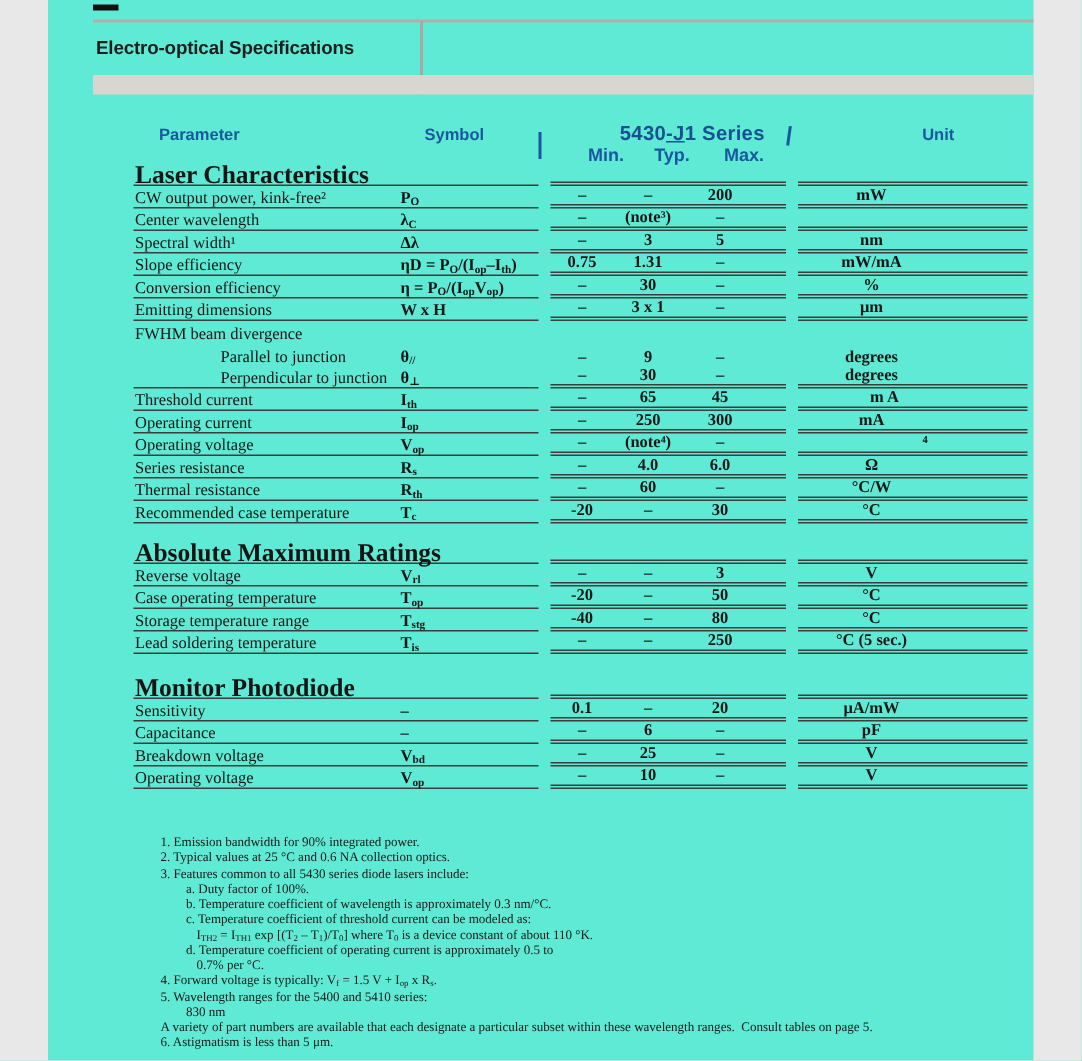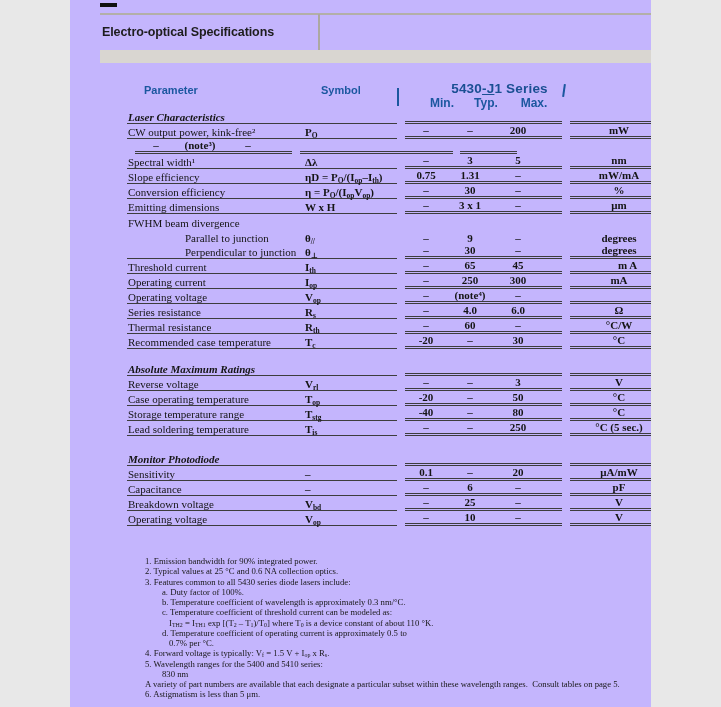--- a/index.html
+++ b/index.html
@@ -1,18 +1,18 @@
 <!DOCTYPE html>
 <html><head>
 <meta charset="utf-8">
 <style>
   * { box-sizing: border-box; margin: 0; padding: 0; }
   html,body { background:#e8e8e8; }
   .page{
-    position:relative; width:581px; height:707px; background:#c4b5fd;
+    position:relative; width:657px; height:707px; background:#5eead4;
     font-family:"Liberation Serif","DejaVu Serif",serif; color:#151515; overflow:hidden;
     margin:0 auto;
   }
   
   .top-dash{position:absolute; left:30px; top:3px; width:17px; height:4px; background:#101010;}
   .top-rule{position:absolute; left:30px; top:13px; width:686px; height:2px; background:#b3afa8;}
   .doc-title{position:absolute; left:32px; top:25px; font-family:"Liberation Sans","DejaVu Sans",sans-serif;
     font-size:12.5px; font-weight:700; color:#1d1d1d; letter-spacing:-0.1px;}
   .v-div{position:absolute; left:248px; top:14px; width:2px; height:49px; background:#aca8a1;}
   .gray-band{position:absolute; left:30px; top:50px; width:686px; height:13px; background:#d9d6d1;}
@@ -43,21 +43,21 @@
   .g1{width:270px; border-bottom:1.5px solid #3d3d3d;}
   .g2{width:157px; border-bottom:3px double #3d3d3d;}
   .g3{width:153px; border-bottom:3px double #3d3d3d; justify-content:center; padding-right:55px;
       font-weight:700; white-space:pre;}
   .g4{width:57px; border-bottom:3px double #3d3d3d;}
   .gapA{width:8px;} .gapB{width:7px;}
   .row.nb .g1,.row.nb .g2,.row.nb .g3,.row.nb .g4{border-bottom:none;align-items:flex-end;}
   .pname{width:178px; padding-left:1px; overflow:visible;}
   .row.indent .pname{padding-left:58px;}
   .psym{width:92px; font-weight:700;}
-  .row.head .pname{width:270px; font-weight:700; font-size:11px;font-style:italic;}
+  .row.head .pname{width:270px; font-weight:700; font-size:17px;}
   .cv{font-weight:700; text-align:center; display:block;}
   .cmin{width:42px;} .ctyp{width:46px;} .cmax{width:50px;} .cfill{width:19px;}
   .g3.v-shift{justify-content:flex-start; padding:0 0 0 48px;}
   .g3.v-tinysup{justify-content:flex-start; padding:0 0 4px 83px; font-size:7px; line-height:7px;}
   sub{font-size:0.68em; vertical-align:-0.25em; line-height:0;}
 
   
   .fnotes{position:absolute; left:28px; top:556px; width:690px; font-size:8.7px; line-height:10.25px; color:#181818;margin-left:44px;}
   .fn{white-space:nowrap;}
   .fn.lv0{padding-left:3px;}
@@ -122,20 +122,24 @@
             <div class="cv ctyp">–</div>
             <div class="cv cmax">200</div>
             <div class="cfill"></div>
           </div>
           <div class="gapA"></div>
           <div class="g g3">mW</div>
           <div class="gapB"></div>
           <div class="g g4"></div>
         </div>
         <div class="row">
+          <div class="g g1">
+            <div class="pname">Center wavelength</div>
+            <div class="psym">λ<sub>C</sub></div>
+          </div>
           <div class="gapA"></div>
           <div class="g g2">
             <div class="cv cmin">–</div>
             <div class="cv ctyp">(note³)</div>
             <div class="cv cmax">–</div>
             <div class="cfill"></div>
           </div>
           <div class="gapA"></div>
           <div class="g g3"></div>
           <div class="gapB"></div>

